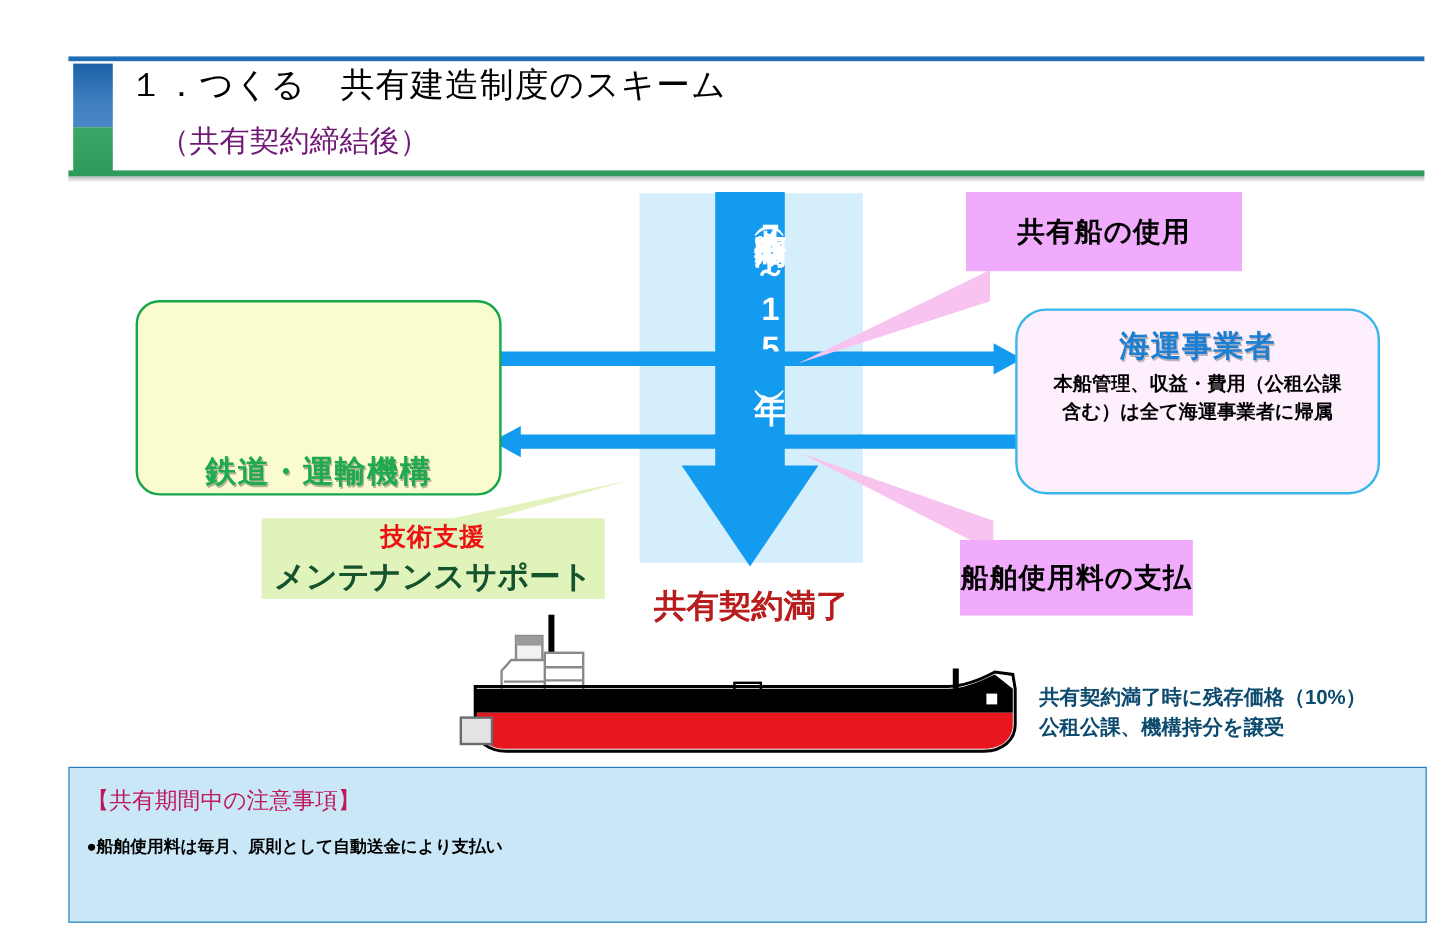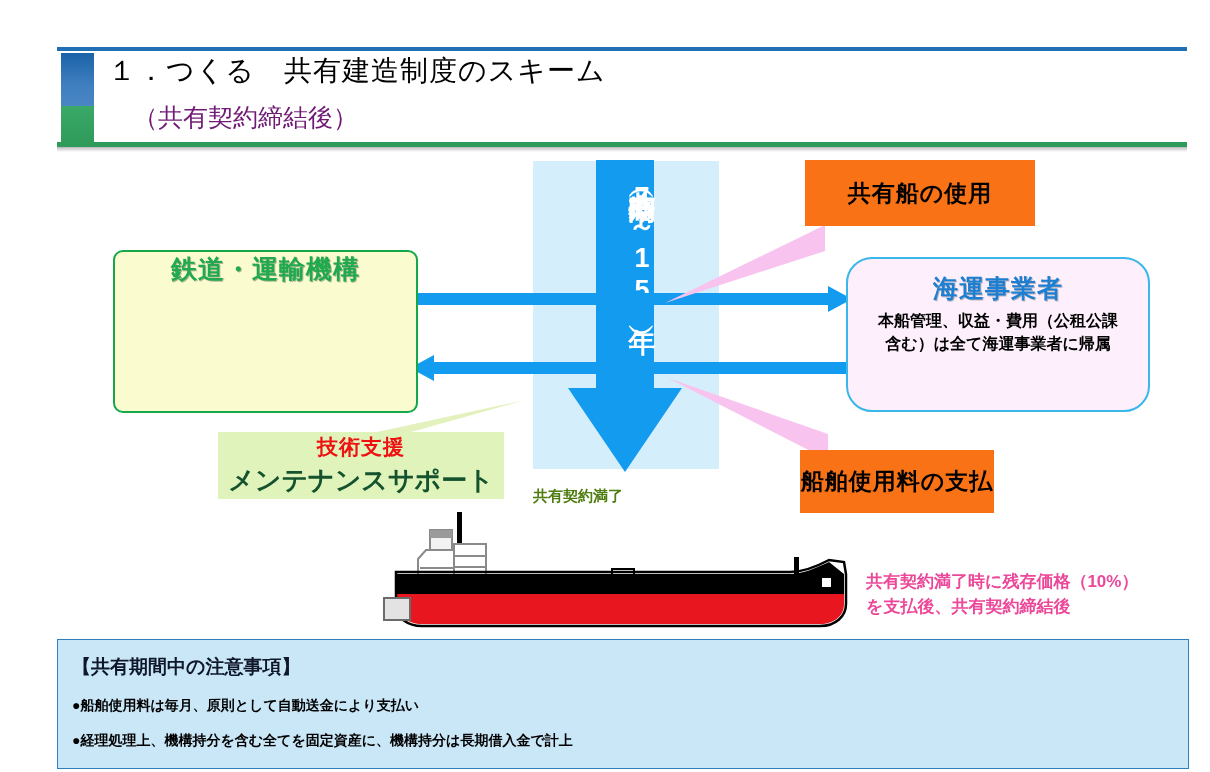--- a/index.html
+++ b/index.html
@@ -91,38 +91,38 @@
     font-weight: bold;
     color: #ffffff;
     line-height: 1.0;
     letter-spacing: 2px;
     text-align: left;
   }
   .arrow-caption {
     position: absolute;
     left: 533px; top: 487px;
     width: 186px;
-    text-align: left;
-    font-size: 15px;
-    font-weight: bold;
-    color: #4d7c0f;
+    text-align: center;
+    font-size: 27px;
+    font-weight: bold;
+    color: #b91c1c;
     white-space: nowrap;
   }
 
   
   .box-left {
     position: absolute;
     left: 113px; top: 250px;
     width: 305px; height: 163px;
     background: #fbfbd0;
     border: 2.5px solid #14a84a;
-    border-radius: 10px;
+    border-radius: 20px;
     box-sizing: border-box;
     display: flex;
-    align-items: flex-start;
+    align-items: flex-end;
     justify-content: center;
   }
   .box-left-label {
     font-size: 26px;
     font-weight: bold;
     color: #1faa4e;
     letter-spacing: 1px;
     text-shadow: 1px 1px 0 rgba(0,0,0,0.28);
   }
 
@@ -159,21 +159,21 @@
 
   
   .callout {
     position: absolute;
     box-sizing: border-box;
     display: flex;
     flex-direction: column;
     align-items: center;
     justify-content: center;
   }
-  .callout-pink { background: #f97316; }
+  .callout-pink { background: #f0abfc; }
   .callout-green { background: #dff3ba; text-align: center; }
   .callout-line1 {
     font-size: 23px;
     font-weight: bold;
     color: #000000;
     letter-spacing: 1px;
     white-space: nowrap;
   }
   .callout-green .callout-line1 {
     font-size: 21px;
@@ -188,39 +188,39 @@
   }
   .tail { position: absolute; }
 
   
   .ship { position: absolute; left: 382px; top: 512px; }
   .ship-note {
     position: absolute;
     left: 866px; top: 570px;
     font-size: 17px;
     font-weight: bold;
-    color: #ec4899;
+    color: #0c4a6e;
     line-height: 1.45;
     white-space: nowrap;
   }
 
   
   .notes {
     position: absolute;
     left: 57px; top: 639px;
     width: 1132px; height: 130px;
     background: #cae7f8;
     border: 1.5px solid #2e7fc0;
     box-sizing: border-box;
     padding: 14px 0 0 14px;
   }
   .notes-title {
     font-size: 19px;
-    font-weight: bold;
-    color: #0f172a;
+    font-weight: normal;
+    color: #be185d;
     margin-bottom: 17px;
   }
   .notes-item {
     font-size: 14px;
     font-weight: bold;
     color: #000000;
     margin-bottom: 17px;
   }
 </style>
 </head>
@@ -309,22 +309,21 @@
 
     <path d="M14,62 L14,94 C14,106 26,114 40,114 L438,114 C454,114 464,104 464,92 L464,62 L462,50 L447,48 C432,56 420,60 408,60 L14,60 Z" fill="none" stroke="#000000" stroke-width="2.5"></path>
 
     <rect x="2" y="86" width="26" height="22" fill="#e3e3e3" stroke="#6b6b6b" stroke-width="2"></rect>
 
     <rect x="440" y="66" width="9" height="9" fill="#ffffff"></rect>
   </svg>
 
   <div class="ship-note">
     <div>共有契約満了時に残存価格（10%）</div>
-    <div>を支払後、共有契約締結後</div>
+    <div>公租公課、機構持分を譲受</div>
   </div>
 
   <div class="notes">
     <div class="notes-title">【共有期間中の注意事項】</div>
     <div class="notes-item">●船舶使用料は毎月、原則として自動送金により支払い</div>
-    <div class="notes-item">●経理処理上、機構持分を含む全てを固定資産に、機構持分は長期借入金で計上</div>
   </div>
 
 </div>
 
 </body></html>

